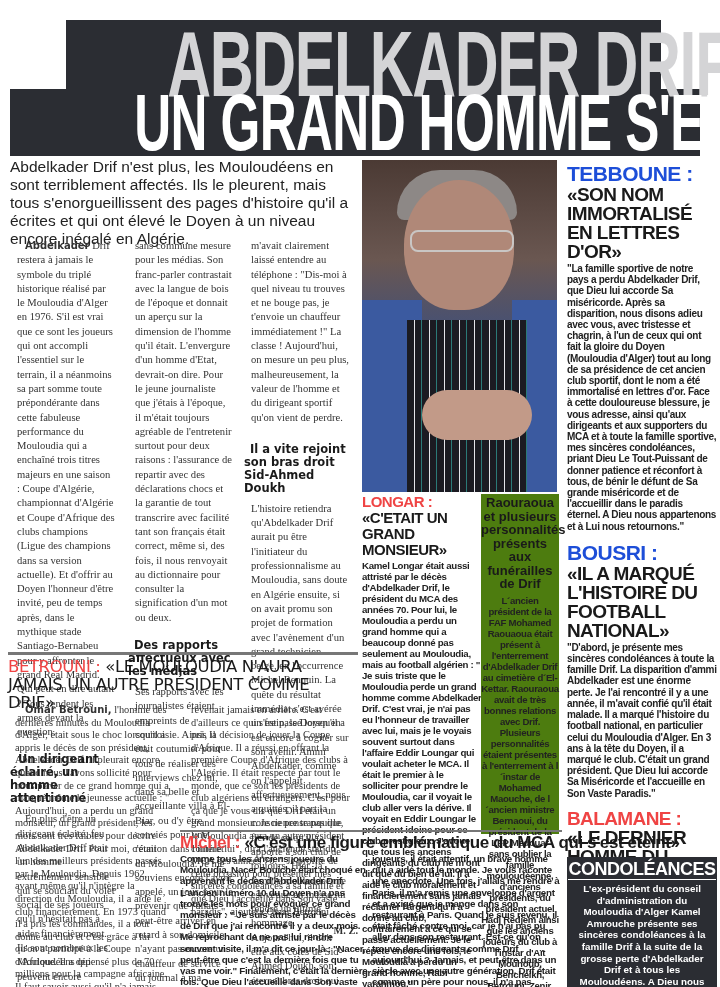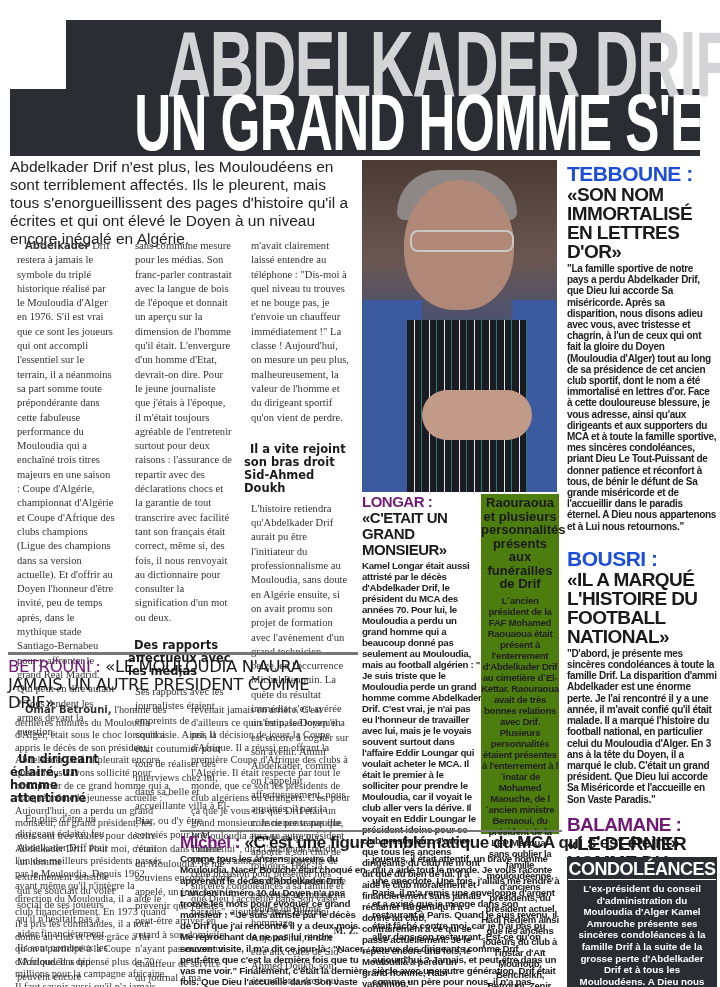--- a/index.html
+++ b/index.html
@@ -22,21 +22,21 @@
   .photo .face { position:absolute; left:42px; top:20px; width:110px; height:130px; border-radius:50% 50% 45% 45%; background:#b08878; }
   .photo .hair { position:absolute; left:35px; top:10px; width:120px; height:50px; border-radius:60px 60px 10px 10px; background:#8d8886; }
   .photo .glasses { position:absolute; left:48px; top:70px; width:100px; height:18px; border:2px solid #c9c6c4; border-radius:8px; }
   .photo .shirt { position:absolute; left:45px; top:160px; width:120px; height:172px; background:repeating-linear-gradient(90deg,#1b1b22 0 7px,#e4e4ea 7px 8px,#1b1b22 8px 14px,#2b7a78 14px 15px); }
   .photo .jacket-l { position:absolute; left:0; top:140px; width:60px; height:192px; background:#3b5aa0; }
   .photo .jacket-r { position:absolute; left:150px; top:140px; width:45px; height:192px; background:#3b5aa0; }
   .photo .hands { position:absolute; left:60px; top:230px; width:110px; height:50px; border-radius:30px; background:#c29a88; }
   
   .cond { font-family:"Liberation Sans", sans-serif; font-weight:bold; font-size:10px; line-height:11.2px; color:#222; letter-spacing:-0.3px; }
   .qhead { font-family:"Liberation Sans", sans-serif; font-weight:bold; color:#1a1a1a; letter-spacing:-0.5px; }
-  .red { color:#701a75; }
+  .red { color:#ef4444; }
   
   .right { left:567px; top:163px; width:150px; }
   .rname { font-family:"Liberation Sans", sans-serif; font-weight:bold; font-size:21px; line-height:22px; color:#1d4ed8; letter-spacing:-0.5px; }
   .rquote { font-family:"Liberation Sans", sans-serif; font-weight:bold; font-size:19px; line-height:19px; color:#1a1a1a; letter-spacing:-0.6px; margin-bottom:2px; }
   
   .longar { left:362px; top:494px; width:120px; }
   .raou { left:481px; top:494px; width:78px; height:340px; background:#4d7c0f; text-align:center; }
   .raou .title { font-family:"Liberation Sans", sans-serif; font-weight:bold; font-size:13px; line-height:13.5px; color:#1a1a1a; padding-top:2px; }
   .raou .body { font-family:"Liberation Sans", sans-serif; font-weight:bold; font-size:9.6px; line-height:11px; color:#222; margin-top:4px; letter-spacing:-0.3px; }
   
@@ -86,21 +86,21 @@
   <div class="face"></div>
   <div class="glasses"></div>
   <div class="hands"></div>
 </div>
 
 <div class="abs right">
   <div class="rname">TEBBOUNE :</div>
   <div class="rquote">«SON NOM IMMORTALISÉ EN LETTRES D'OR»</div>
   <div class="cond">"La famille sportive de notre pays a perdu Abdelkader Drif, que Dieu lui accorde Sa miséricorde. Après sa disparition, nous disons adieu avec vous, avec tristesse et chagrin, à l'un de ceux qui ont fait la gloire du Doyen (Mouloudia d'Alger) tout au long de sa présidence de cet ancien club sportif, dont le nom a été immortalisé en lettres d'or. Face à cette douloureuse blessure, je vous adresse, ainsi qu'aux dirigeants et aux supporters du MCA et à toute la famille sportive, mes sincères condoléances, priant Dieu Le Tout-Puissant de donner patience et réconfort à tous, de bénir le défunt de Sa grande miséricorde et de l'accueillir dans le paradis éternel. A Dieu nous appartenons et à Lui nous retournons."</div>
 
-  <div class="rname" style="margin-top:16px;">BOUSRI :</div>
+  <div class="rname" style="margin-top:10px;">BOUSRI :</div>
   <div class="rquote">«IL A MARQUÉ L'HISTOIRE DU FOOTBALL NATIONAL»</div>
   <div class="cond">"D'abord, je présente mes sincères condoléances à toute la famille Drif. La disparition d'ammi Abdelkader est une énorme perte. Je l'ai rencontré il y a une année, il m'avait confié qu'il était malade. Il a marqué l'histoire du football national, en particulier celui du Mouloudia d'Alger. En 3 ans à la tête du Doyen, il a marqué le club. C'était un grand président. Que Dieu lui accorde Sa Miséricorde et l'accueille en Son Vaste Paradis."</div>
 
   <div class="rquote" style="margin-top:10px;"><span class="red">BALAMANE :</span><span> «LE DERNIER HOMME DU TRIPLE SACRE S'EN VA»</span></div>
   <div class="cond">Le fils de l'ancien président du MCA Rafik Balamane était choqué en apprenant la mort d'Abdelkader Drif, surtout qu'il était très proche de lui. Drif le voyait comme le digne successeur de son père à la tête du vieux club algérois. Hier, en début d'après-midi, nous avons sollicité Rafik Balamane pour nous parler de ce grand homme qu'a perdu le Mouloudia : " C'était l'un des hommes qui ont participé au triple sacre. C'est une grosse perte pour nous. Je lui ai rendu visite avant son décès, ça m'a rappelé mon père quand il était en réanimation. Je présente mes sincères condoléances à sa famille et à la famille du Mouloudia. "</div>
 </div>
 
 <div class="abs longar">
   <div class="qhead red" style="font-size:15px; line-height:16px;">LONGAR :</div>
   <div class="qhead" style="font-size:15px; line-height:16px;">«C'ETAIT UN GRAND MONSIEUR»</div>

